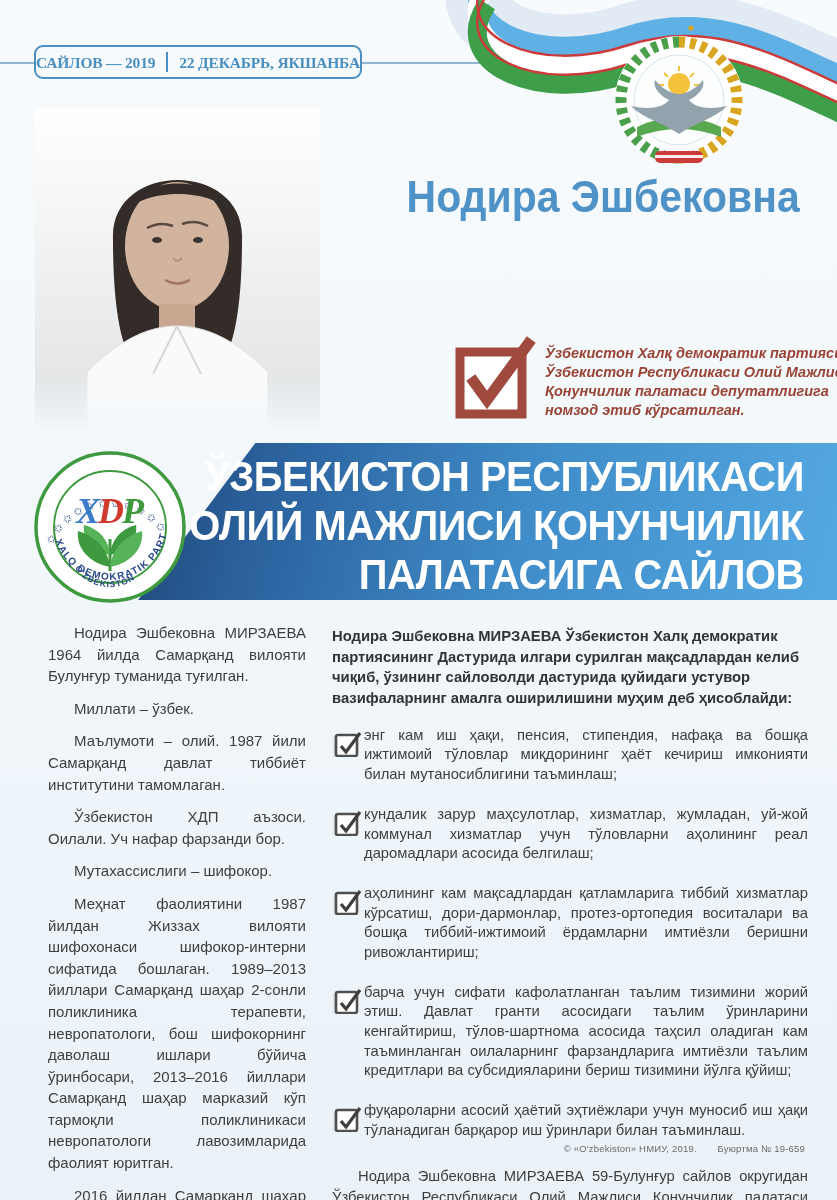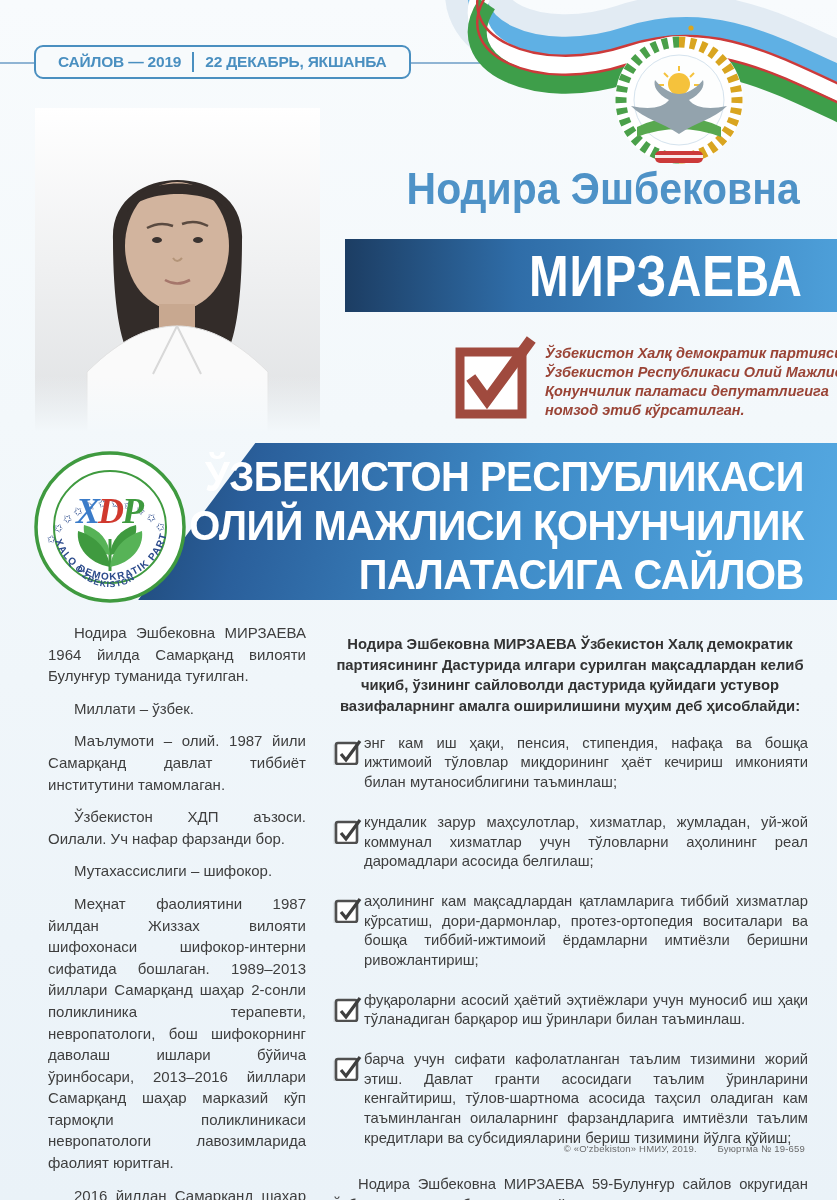--- a/index.html
+++ b/index.html
@@ -4,32 +4,32 @@
 <style>
   html,body{margin:0;padding:0;background:#dfe6ec;}
   .poster{
     position:relative;width:837px;height:1200px;margin:0 auto;overflow:hidden;
     background:linear-gradient(180deg,#f8fbfd 0%,#f3f8fb 35%,#eaf2f8 100%);
     font-family:"Liberation Sans",sans-serif;
   }
   
   .topline{position:absolute;left:0;top:62px;width:523px;height:2px;background:#8fb4d4;}
   .badge{
-    position:absolute;left:34px;top:45px;display:flex;align-items:center;gap:11px;
-    border:2px solid #4a8fc0;border-radius:9px;padding:5px 22px;background:#f7fafc;
+    position:absolute;left:34px;top:45px;display:flex;align-items:flex-end;gap:11px;
+    border:2px solid #4a8fc0;border-radius:9px;padding:5px 0;background:#f7fafc;font-family:Liberation Serif, serif;
   }
   .badge span.txt{font-size:15.5px;font-weight:bold;color:#4a8fc0;letter-spacing:-0.2px;white-space:nowrap;}
   .badge .vdiv{width:2px;height:20px;background:#4a8fc0;}
   
   .flag{position:absolute;right:0;top:0;}
   
   .photo{position:absolute;left:35px;top:108px;}
   
   .given-names{
-    position:absolute;left:340px;right:37px;top:164px;text-align:right;
+    position:absolute;left:340px;right:37px;top:172px;text-align:right;
     font-size:44px;font-weight:bold;color:#4e92c7;white-space:nowrap;
   }
   .given-names .scale{display:inline-block;transform:scaleX(.93);transform-origin:100% 50%;}
   .surname-band{
     position:absolute;left:345px;right:0;top:239px;height:73px;
     background:linear-gradient(90deg,#1c3d63 0%,#2f6da8 35%,#4d9fd9 100%);
     display:flex;align-items:center;justify-content:flex-end;padding-right:34px;
   }
   .surname-band .scale{
     display:inline-block;transform:scaleX(.82);transform-origin:100% 50%;
@@ -56,22 +56,22 @@
   
   .logo{position:absolute;left:34px;top:451px;}
   
   .col-left{position:absolute;left:35px;top:622px;width:271px;}
   .col-left p{
     margin:0 0 11px 13px;font-size:15px;line-height:1.44;color:#3e3e3e;
     text-align:justify;text-indent:26px;
   }
   .col-right{position:absolute;left:332px;top:622px;width:476px;}
   .col-right .intro{
-    margin:12px 0 17px 0;font-size:14.8px;font-weight:bold;color:#333;
-    text-align:center;line-height:1.4;
+    margin:4px 0 17px 0;font-size:14.8px;font-weight:bold;color:#333;
+    text-align:left;line-height:1.4;
   }
   .item{display:flex;gap:2px;margin-bottom:20px;}
   .item .box{flex:0 0 auto;margin-top:1px;}
   .item p{margin:0;font-size:14.8px;line-height:1.33;color:#3e3e3e;text-align:justify;}
   .closing{margin:26px 0 0 0;font-size:14.8px;line-height:1.38;color:#3e3e3e;text-align:justify;text-indent:26px;}
   
   .footer{position:absolute;right:32px;top:1143px;font-size:9.5px;color:#6a6a6a;letter-spacing:.2px;}
   .footer span{margin-left:18px;}
 </style>
 </head>
@@ -142,23 +142,20 @@
     <rect x="124" y="196" width="36" height="34" fill="#c8a890"></rect>
     <path d="M52,324 L52,264 C88,228 118,218 142,218 C167,218 197,228 233,264 L233,324 Z" fill="#fafafa" stroke="#e2e2e2"></path>
     <path d="M142,218 L118,266 M142,218 L166,266" stroke="#d8d8d8" stroke-width="2" fill="none"></path>
     <rect x="0" y="268" width="285" height="56" fill="url(#phfade)"></rect>
   </svg>
 
   <div class="given-names">
     <span class="scale">Нодира Эшбековна</span>
   </div>
 
-  <div class="surname-band">
-    <span class="scale">МИРЗАЕВА</span>
-  </div>
 
   <svg class="nom-check" width="94" height="86" viewBox="0 0 94 86">
     <rect x="12" y="16" width="62" height="62" fill="#ffffff" stroke="#a04a3e" stroke-width="9"></rect>
     <polyline points="26,46 39,64 80,8" stroke="#a04a3e" stroke-width="11" fill="none" stroke-linecap="square"></polyline>
   </svg>
   <div class="nom-text">
     <div>Ўзбекистон Халқ демократик партиясидан</div>
     <div>Ўзбекистон Республикаси Олий Мажлисининг</div>
     <div>Қонунчилик палатаси депутатлигига</div>
     <div>номзод этиб кўрсатилган.</div>
@@ -239,30 +236,30 @@
       </svg>
       <p>аҳолининг кам мақсадлардан қатламларига тиббий хизматлар кўрсатиш, дори-дармонлар, протез-ортопедия воситалари ва бошқа тиббий-ижтимоий ёрдамларни имтиёзли беришни ривожлантириш;</p>
     </div>
 
     <div class="item">
       <svg class="box" width="30" height="30" viewBox="0 0 30 30">
         <rect x="1.5" y="9.5" width="21" height="21" fill="rgba(0,0,0,0.10)"></rect>
         <rect x="4" y="8" width="21" height="21" rx="2" fill="#ffffff" stroke="#4f4f4f" stroke-width="2.6"></rect>
         <polyline points="9,19 14,25 28,6" stroke="#3e3e3e" stroke-width="3.2" fill="none"></polyline>
       </svg>
+      <p>барча учун сифати кафолатланган таълим тизимини жорий этиш. Давлат гранти асосидаги таълим ўринларини кенгайтириш, тўлов-шартнома асосида таҳсил оладиган кам таъминланган оилаларнинг фарзандларига имтиёзли таълим кредитлари ва субсидияларини бериш тизимини йўлга қўйиш;</p>
+    </div>
+
+    <div class="item">
+      <svg class="box" width="30" height="30" viewBox="0 0 30 30">
+        <rect x="1.5" y="9.5" width="21" height="21" fill="rgba(0,0,0,0.10)"></rect>
+        <rect x="4" y="8" width="21" height="21" rx="2" fill="#ffffff" stroke="#4f4f4f" stroke-width="2.6"></rect>
+        <polyline points="9,19 14,25 28,6" stroke="#3e3e3e" stroke-width="3.2" fill="none"></polyline>
+      </svg>
       <p>фуқароларни асосий ҳаётий эҳтиёжлари учун муносиб иш ҳақи тўланадиган барқарор иш ўринлари билан таъминлаш.</p>
-    </div>
-
-    <div class="item">
-      <svg class="box" width="30" height="30" viewBox="0 0 30 30">
-        <rect x="1.5" y="9.5" width="21" height="21" fill="rgba(0,0,0,0.10)"></rect>
-        <rect x="4" y="8" width="21" height="21" rx="2" fill="#ffffff" stroke="#4f4f4f" stroke-width="2.6"></rect>
-        <polyline points="9,19 14,25 28,6" stroke="#3e3e3e" stroke-width="3.2" fill="none"></polyline>
-      </svg>
-      <p>барча учун сифати кафолатланган таълим тизимини жорий этиш. Давлат гранти асосидаги таълим ўринларини кенгайтириш, тўлов-шартнома асосида таҳсил оладиган кам таъминланган оилаларнинг фарзандларига имтиёзли таълим кредитлари ва субсидияларини бериш тизимини йўлга қўйиш;</p>
     </div>
 
     <p class="closing">Нодира Эшбековна МИРЗАЕВА 59-Булунғур сайлов округидан Ўзбекистон Республикаси Олий Мажлиси Қонунчилик палатаси депутатлигига номзод этиб рўйхатга олинган.</p>
   </div>
 
   <div class="footer">
     <span>© «O'zbekiston» НМИУ, 2019.</span>
     <span>Буюртма № 19-659</span>
   </div>
 

